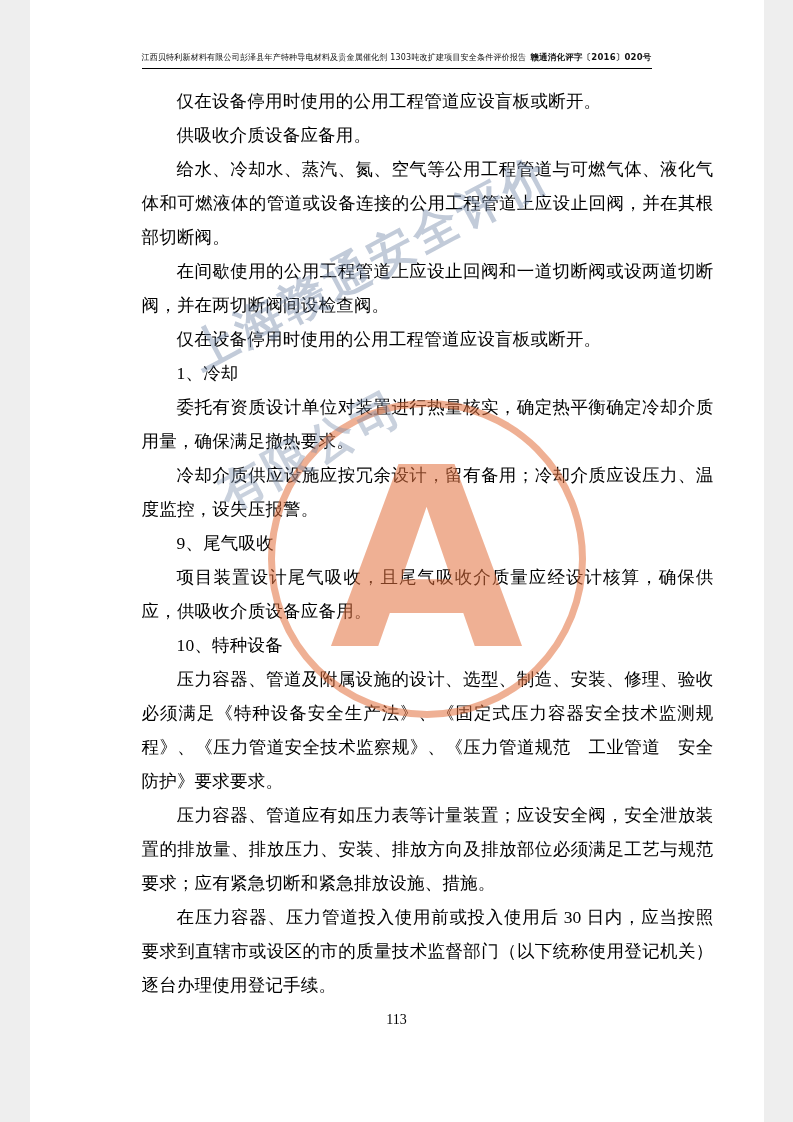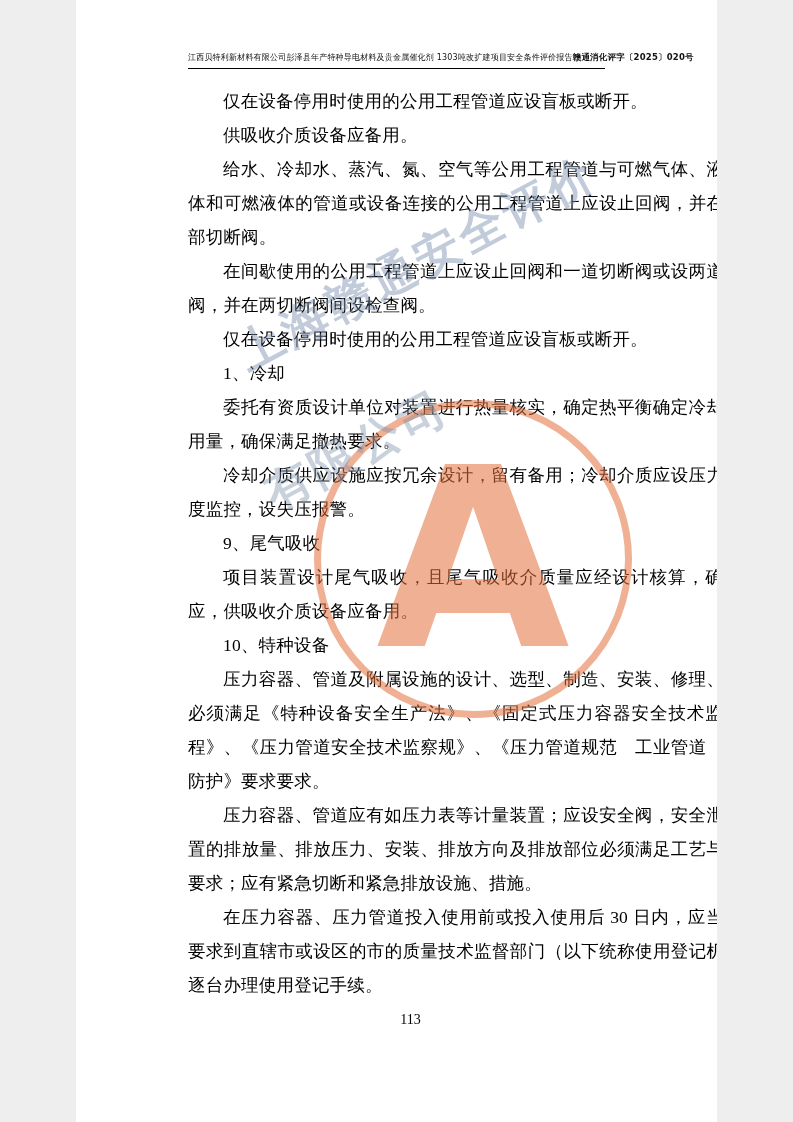--- a/index.html
+++ b/index.html
@@ -2,21 +2,21 @@
 <html><head>
 <meta charset="utf-8">
 <style>
   html, body {
     margin: 0;
     padding: 0;
     background: #eeeeee;
   }
   .page {
     position: relative;
-    width: 641px;
+    width: 734px;
     height: 1122px;
     background: #ffffff;
     margin: 0 auto;
     overflow: hidden;
     font-family: "Liberation Serif", "DejaVu Serif", serif;
   }
 
   
   .header {
     position: absolute;
@@ -70,21 +70,20 @@
   
   .pagenum {
     position: absolute;
     top: 1012px;
     left: 0;
     width: 100%;
     text-align: center;
     font-size: 14px;
     font-family: "Liberation Serif", serif;
     color: #000;
-    margin-left: 14px;
   }
 
   
   .watermark {
     position: absolute;
     left: 0;
     top: 0;
     width: 793px;
     height: 1122px;
     pointer-events: none;
@@ -142,21 +141,21 @@
     white-space: nowrap;
   }
 </style>
 </head>
 <body>
 
 <div class="page">
 
   <div class="header">
     <span class="header-left">江西贝特利新材料有限公司彭泽县年产特种导电材料及贵金属催化剂 1303吨改扩建项目安全条件评价报告</span>
-    <span class="header-right">赣通消化评字〔2025〕020号</span>
+    <span class="header-right">赣通消化评字〔2016〕020号</span>
   </div>
   <div class="header-rule"></div>
 
   <div class="body">
     <p>仅在设备停用时使用的公用工程管道应设盲板或断开。</p>
     <p>供吸收介质设备应备用。</p>
     <p>给水、冷却水、蒸汽、氮、空气等公用工程管道与可燃气体、液化气体和可燃液体的管道或设备连接的公用工程管道上应设止回阀，并在其根部切断阀。</p>
     <p>在间歇使用的公用工程管道上应设止回阀和一道切断阀或设两道切断阀，并在两切断阀间设检查阀。</p>
     <p>仅在设备停用时使用的公用工程管道应设盲板或断开。</p>
     <p>1、冷却</p>

